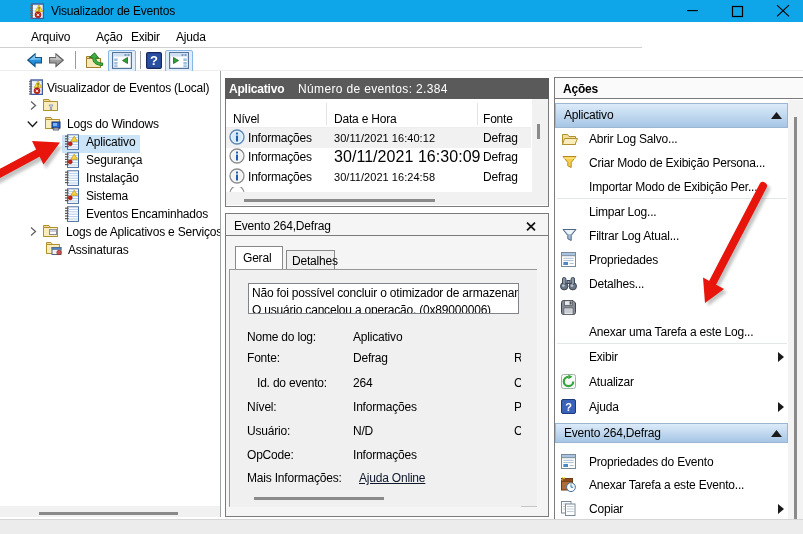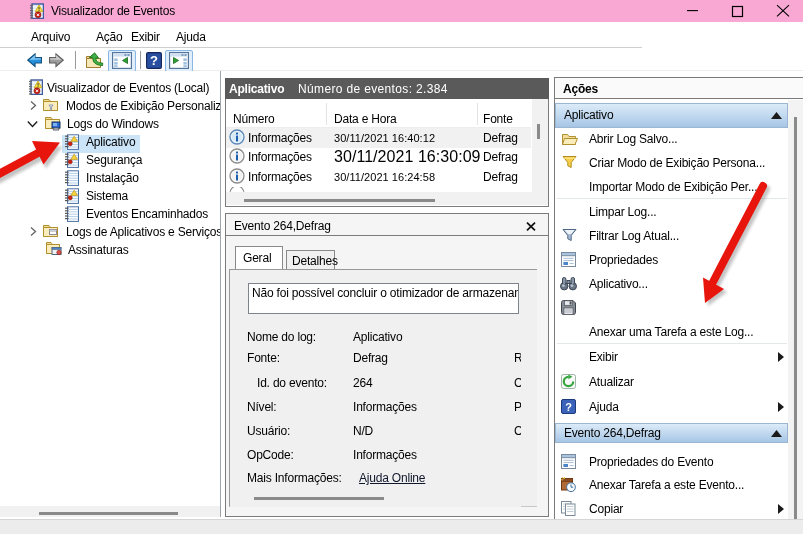--- a/index.html
+++ b/index.html
@@ -3,21 +3,21 @@
 *{margin:0;padding:0;box-sizing:border-box}
 html,body{width:803px;height:534px;overflow:hidden;background:#fff}
 #root{position:relative;width:803px;height:534px;font-family:"Liberation Sans",sans-serif;font-size:12px;color:#000;background:#fff}
 .ab{position:absolute}
 .t{position:absolute;white-space:nowrap;line-height:14px;letter-spacing:-0.2px}
 .sep{position:absolute;background:#e2e8ea;height:1px}
 svg{display:block}
 </style></head><body>
 <div id="root">
 
-<div class="ab" id="titlebar" style="left:0;top:0;width:803px;height:22px;background:#f9a8d4">
+<div class="ab" id="titlebar" style="left:0;top:0;width:803px;height:22px;background:#0ea5e9">
   <svg class="ab" style="left:29px;top:3px" width="15" height="16" viewBox="0 0 15 16">
     <rect x="3" y="1" width="11.5" height="14.5" fill="#dce8f6" stroke="#41599e" stroke-width="1.4"></rect>
     <g stroke="#fff" stroke-width="1">
           <line x1="4" y1="4" x2="13" y2="4"></line>
           <line x1="4" y1="6.5" x2="13" y2="6.5"></line>
           <line x1="4" y1="9" x2="13" y2="9"></line>
           <line x1="4" y1="11.5" x2="13" y2="11.5"></line>
           <line x1="4" y1="13.5" x2="13" y2="13.5"></line>
         </g>
     <g stroke="#6a6a6a" stroke-width="1.3">
@@ -255,21 +255,20 @@
 
   <svg class="ab" style="left:45px;top:169px" width="17" height="16" viewBox="0 0 17 16">
     <path d="M1.5 2.5 L6 2.5 L7.5 4.5 L14.5 4.5 L14.5 13.5 L1.5 13.5 Z" fill="#f3dd9a" stroke="#b1902e"></path>
     <path d="M1.5 4.5 L14.5 4.5 L14.5 13.5 L1.5 13.5 Z" fill="#fbedbb" stroke="#b1902e"></path>
     <rect x="7" y="7.5" width="9" height="7" fill="#eef2f6" stroke="#55677a"></rect>
     <rect x="7" y="7.5" width="9" height="2" fill="#4a86c8" stroke="#55677a" stroke-width="0.6"></rect>
     <circle cx="14" cy="12.5" r="2.2" fill="#d9534f" stroke="#8b1a14" stroke-width="0.6"></circle>
   </svg>
 
   <div class="t" style="left:47px;top:10px">Visualizador de Eventos (Local)</div>
-  <div class="t" style="left:66px;top:28px">Modos de Exibição Personaliz</div>
   <div class="t" style="left:67px;top:46px">Logs do Windows</div>
   <div class="t" style="left:86px;top:64px">Aplicativo</div>
   <div class="t" style="left:86px;top:82px">Segurança</div>
   <div class="t" style="left:86px;top:100px">Instalação</div>
   <div class="t" style="left:86px;top:118px">Sistema</div>
   <div class="t" style="left:86px;top:136px">Eventos Encaminhados</div>
   <div class="t" style="left:66px;top:154px">Logs de Aplicativos e Serviços</div>
   <div class="t" style="left:68px;top:172px">Assinaturas</div>
 
   <div class="ab" style="left:0;top:435px;width:220px;height:11px;background:#f1f1f1"></div>
@@ -277,21 +276,21 @@
 </div>
 
 <div class="ab" id="midtop" style="left:225px;top:78px;width:324px;height:129px">
 
   <div class="ab" style="left:0;top:0;width:324px;height:21px;background:#5a5a5a"></div>
   <div class="t" style="left:4px;top:4px;color:#fff;font-weight:bold">Aplicativo</div>
   <div class="t" style="left:73px;top:4px;color:#fff;letter-spacing:0.35px">Número de eventos: 2.384</div>
 
   <div class="ab" style="left:0;top:21px;width:324px;height:108px;background:#fff;border:1px solid #7b7b7b;border-top:none">
 
-    <div class="t" style="left:7px;top:13px">Número</div>
+    <div class="t" style="left:7px;top:13px">Nível</div>
     <div class="t" style="left:108px;top:13px">Data e Hora</div>
     <div class="t" style="left:257px;top:13px">Fonte</div>
     <div class="ab" style="left:100px;top:4px;width:1px;height:22px;background:#e3e3e3"></div>
     <div class="ab" style="left:251px;top:4px;width:1px;height:22px;background:#e3e3e3"></div>
     <div class="ab" style="left:0;top:27.5px;width:305px;height:1px;background:#ededed"></div>
 
     <div class="ab" style="left:0;top:29px;width:305px;height:20px;background:#f1f1f1"></div>
 
     <div class="rowt t" style="left:22px;top:32px">Informações</div>
     <div class="rowt t" style="left:108px;top:32px;font-size:11px;letter-spacing:0.05px">30/11/2021 16:40:12</div>
@@ -351,20 +350,21 @@
   <div class="t" style="left:66px;top:40px;z-index:4">Detalhes</div>
 
   <div class="ab" style="left:3px;top:54.5px;width:308px;height:238.5px;background:#f0f0f0;border:1px solid #989898;border-right:none;border-bottom-color:#c6c6c6;z-index:1"></div>
 
   <div class="ab" style="left:295px;top:55px;width:15px;height:237px;background:#f0f0f0"></div>
   <div class="ab" style="left:295px;top:55px;width:1px;height:237px;background:#989898"></div>
   <div class="ab" style="left:301px;top:71px;width:3px;height:153px;background:#8a8a8a"></div>
 
   <div class="ab" style="left:22px;top:69px;width:271px;height:31px;background:#fff;border:1px solid #7e838c;overflow:hidden;z-index:2">
     <div class="t" style="left:3px;top:2px">Não foi possível concluir o otimizador de armazenamento</div>
+    <div class="t" style="left:3px;top:18.5px">O usuário cancelou a operação. (0x89000006)</div>
   </div>
 
   <div class="ab" style="left:4px;top:101px;width:291px;height:190px;overflow:hidden;z-index:2">
     <div class="t" style="left:17px;top:15px">Nome do log:</div>
         <div class="t" style="left:123px;top:15px">Aplicativo</div>
     <div class="t" style="left:17px;top:36px">Fonte:</div>
         <div class="t" style="left:123px;top:36px">Defrag</div>
         <div class="t" style="left:284px;top:36px">Registrado em:</div>
     <div class="t" style="left:27px;top:61px">Id. do evento:</div>
         <div class="t" style="left:123px;top:61px">264</div>
@@ -487,21 +487,21 @@
           <line x1="6" y1="10.5" x2="12.5" y2="10.5"></line>
         </g>
       </svg>
   <div class="t" style="left:34px;top:54px">Abrir Log Salvo...</div>
   <div class="t" style="left:34px;top:78px">Criar Modo de Exibição Persona...</div>
   <div class="t" style="left:34px;top:102px">Importar Modo de Exibição Per...</div>
   <div class="ab sep" style="left:2px;top:120px;width:230px"></div>
   <div class="t" style="left:34px;top:127px">Limpar Log...</div>
   <div class="t" style="left:34px;top:151px">Filtrar Log Atual...</div>
   <div class="t" style="left:34px;top:175px">Propriedades</div>
-  <div class="t" style="left:34px;top:199px">Aplicativo...</div>
+  <div class="t" style="left:34px;top:199px">Detalhes...</div>
   <div class="t" style="left:34px;top:247px">Anexar uma Tarefa a este Log...</div>
   <div class="ab sep" style="left:2px;top:265px;width:230px"></div>
   <div class="t" style="left:34px;top:272px">Exibir</div>
   <svg class="ab" style="left:223px;top:274px" width="6" height="10" viewBox="0 0 6 10">
         <path d="M0 0 L6 5 L0 10 Z" fill="#1a1a1a"></path>
       </svg>
   <div class="t" style="left:34px;top:297px">Atualizar</div>
   <div class="t" style="left:34px;top:322px">Ajuda</div>
   <svg class="ab" style="left:223px;top:324px" width="6" height="10" viewBox="0 0 6 10">
         <path d="M0 0 L6 5 L0 10 Z" fill="#1a1a1a"></path>

